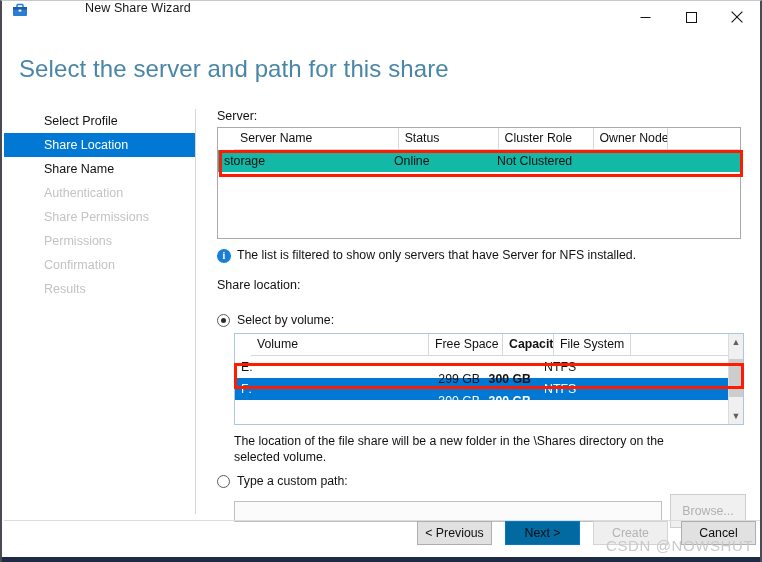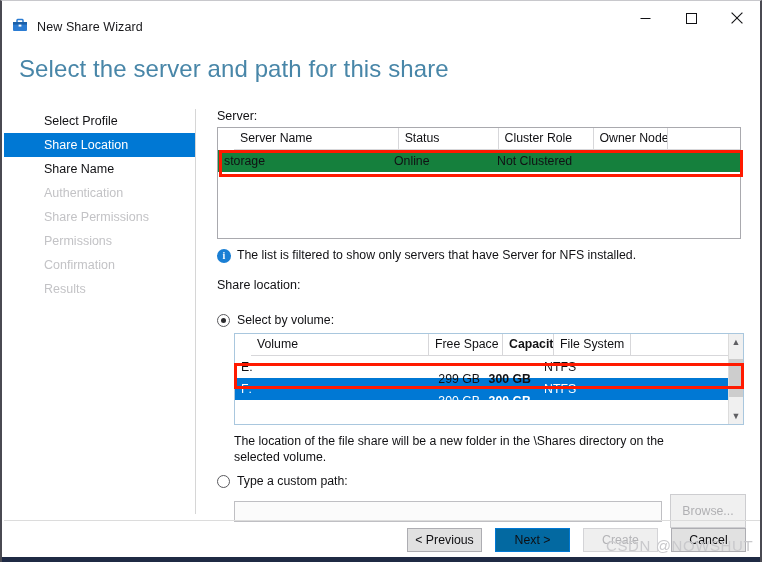--- a/index.html
+++ b/index.html
@@ -25,21 +25,22 @@
   }
 
   
   #titlebar {
     position: absolute;
     left: 0; top: 0;
     width: 758px;
     height: 33px;
     background: #ffffff;
     display: flex;
-    align-items: flex-end;
+    align-items: flex-start;
+    gap: 48px;
   }
   #app-icon {
     margin-left: 9px;
     width: 18px; height: 18px;
     position: relative;
     flex: none;
   }
   #title-text {
     margin-left: 8px;
     font-size: 12.5px;
@@ -144,21 +145,21 @@
   }
   .grid-row .cell {
     font-size: 12.3px;
     color: #111114;
     line-height: 22px;
     padding-left: 6px;
     box-sizing: border-box;
     white-space: nowrap;
     overflow: hidden;
   }
-  .grid-row.shaded { background: #15803d; }
+  .grid-row.shaded { background: #14b8a6; }
   .grid-row.selected { background: #0078d4; }
   .grid-row.selected .cell { color: #ffffff; }
   .cell.right { text-align: right; padding-left: 0; padding-right: 7px; margin-top: 24px; }
 
   
   #server-grid {
     position: relative;
     width: 524px;
     height: 112px;
   }
@@ -319,23 +320,22 @@
     height: 1px;
     background: #dcdcdc;
   }
   #footer {
     position: absolute;
     left: 0;
     top: 520px;
     width: 758px;
     height: 37px;
     display: flex;
-    align-items: center;
     justify-content: flex-end;
-    padding-right: 14px;
+    padding-right: 4px;
     box-sizing: border-box;
   }
   .wiz-btn {
     width: 75px;
     height: 24px;
     margin-left: 13px;
     border: 1px solid #adadb2;
     background: #e1e1e1;
     font-size: 12.3px;
     font-family: "Liberation Sans", sans-serif;

